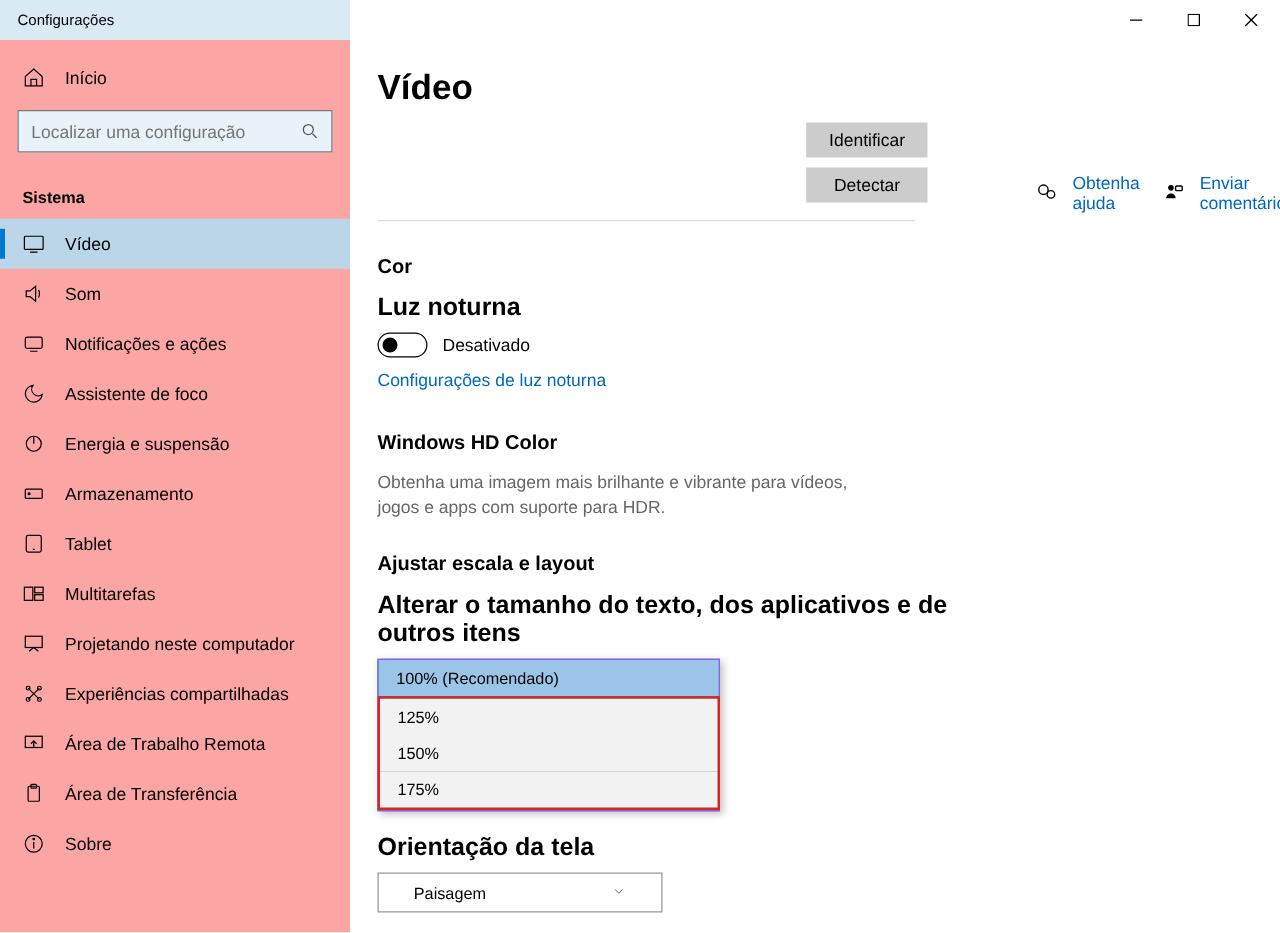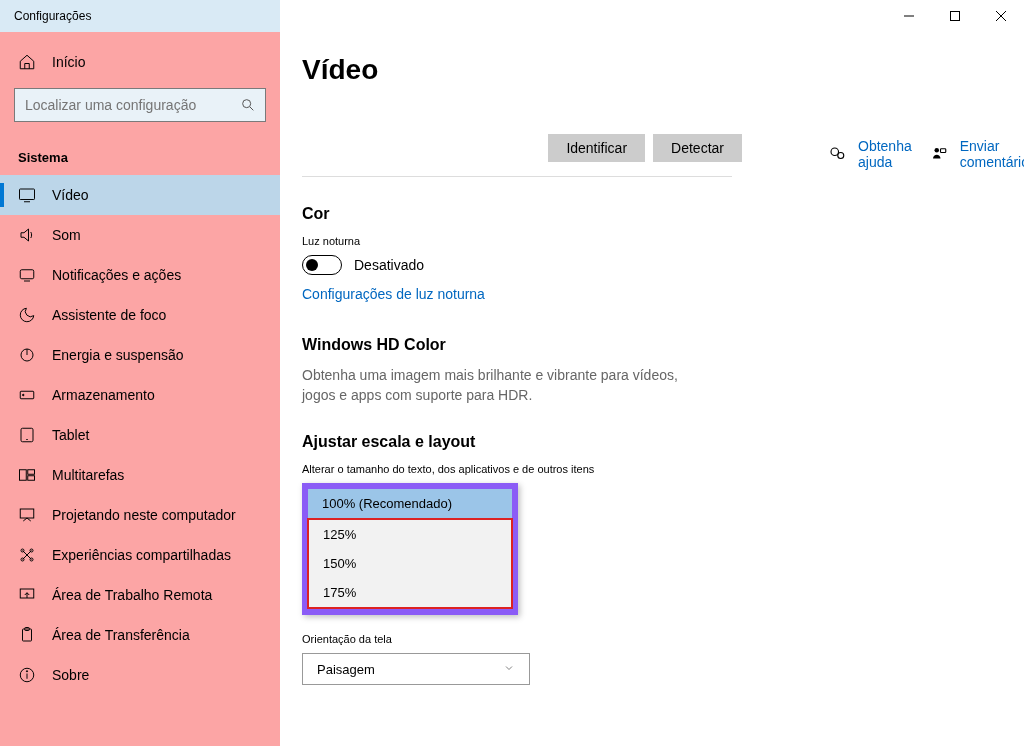--- a/index.html
+++ b/index.html
@@ -46,51 +46,51 @@
 }
 .nav-icon { width: 18px; height: 18px; display: flex; align-items: center; justify-content: center; color: #000; }
 .nav-icon svg { width: 18px; height: 18px; stroke: #000; fill: none; stroke-width: 1.3; }
 
 .main {
   flex: 1; padding: 22px 0 0 22px; position: relative; overflow: hidden;
 }
 .page-title { font-size: 28px; font-weight: 600; color: #000; margin-bottom: 16px; }
 
 .display-row { position: relative; height: 60px; margin-bottom: 12px; }
-.btn-bar { position: absolute; right: 20px; bottom: 0; display: flex; gap: 8px; }
+.btn-bar { position: absolute; right: 20px; bottom: 0; display: flex; gap: 8px; flex-direction: column; }
 .gbtn {
   background: #ccc; border: none; padding: 6px 18px; font-size: 14px; cursor: default;
 }
 
 .section-h { font-size: 16px; font-weight: 600; margin: 28px 0 12px 0; color: #000; }
-.sub-lbl { font-size: 11px; color: #000; margin-bottom: 8px; }
+.sub-lbl { font-size: 20px; color: #000; margin-bottom: 8px; font-weight: bold; }
 .desc { font-size: 14px; color: #666; margin-bottom: 8px; max-width: 380px; line-height: 1.4; }
 .link { color: #0067c0; font-size: 14px; cursor: default; margin-bottom: 6px; display: inline-block; }
 
 .toggle-row { display: flex; align-items: center; gap: 12px; margin-bottom: 10px; }
 .toggle {
   width: 40px; height: 20px; border: 1px solid #000; border-radius: 10px; position: relative; background: #fff;
 }
 .toggle::after {
   content: ""; position: absolute; left: 3px; top: 3px; width: 12px; height: 12px; border-radius: 50%; background: #000;
 }
 .toggle-state { font-size: 14px; }
 
 .dropdown-open {
-  width: 216px; border: 6px solid #8b5cf6; background: #0f766e; box-shadow: 2px 2px 6px rgba(0,0,0,.25);
+  width: 274px; border: 1px solid #8b5cf6; background: #0f766e; box-shadow: 2px 2px 6px rgba(0,0,0,.25);
   margin-top: 6px;
 }
 .dd-opt { padding: 7px 14px; font-size: 13px; cursor: default; }
 .dd-opt.sel { background: #9bc5e8; }
 .dd-hl { border: 2px solid #d22; margin: 0 -1px; }
 .dd-hl .dd-opt { background: #f2f2f2; }
 
 .select-closed {
   width: 228px; height: 32px; border: 1px solid #999; background: #fff; display: flex;
-  align-items: center; justify-content: space-between; padding: 0 14px; font-size: 13px; margin-top: 6px;
+  align-items: center; justify-content: space-between; padding: 0 28px; font-size: 13px; margin-top: 6px;
 }
 .select-closed .chev svg { width: 12px; height: 12px; stroke: #555; fill: none; stroke-width: 1.5; }
 
 .rightcol {
   position: absolute; right: 26px; top: 106px; width: 170px; display: flex; flex-direction: row; gap: 18px;
 }
 .rlink { display: flex; align-items: center; gap: 12px; font-size: 14px; color: #0067c0; cursor: default; }
 .rlink .ric { width: 18px; height: 18px; color: #000; }
 .rlink .ric svg { width: 18px; height: 18px; }
 

